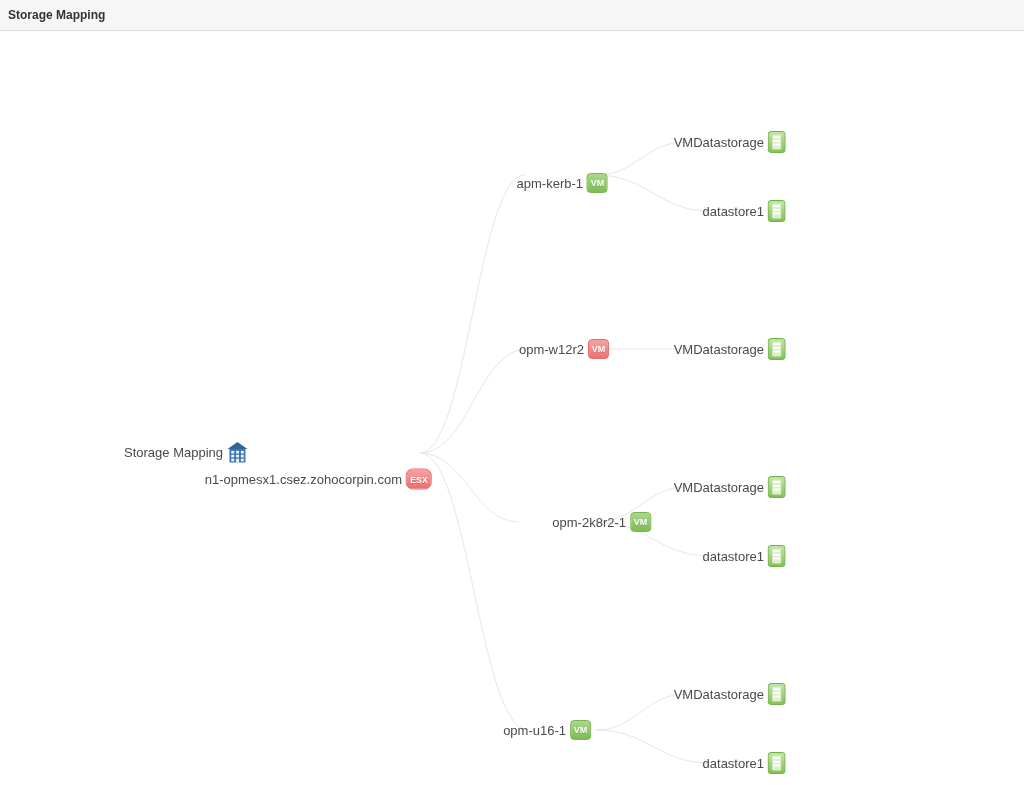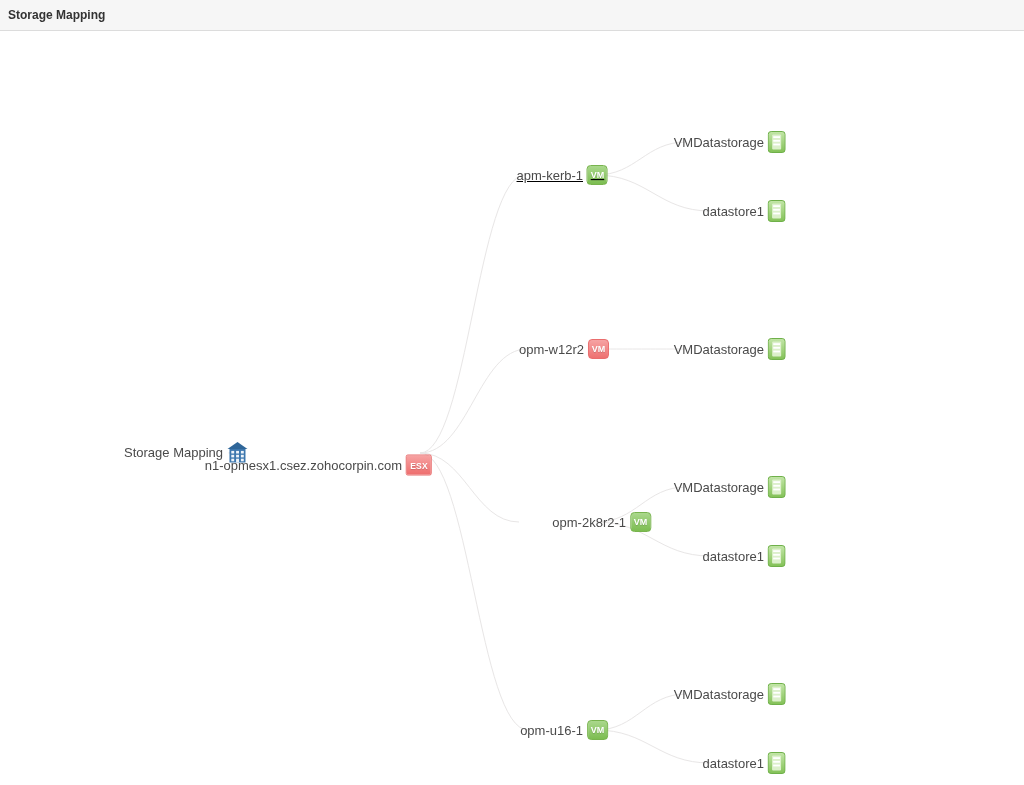--- a/index.html
+++ b/index.html
@@ -58,21 +58,21 @@
     justify-content: center;
     color: #ffffff;
     font-weight: bold;
     box-sizing: border-box;
     text-shadow: 0 1px 1px rgba(0,0,0,0.15);
     flex: none;
   }
   .badge.esx {
     width: 26px;
     height: 21px;
-    border-radius: 2px;
+    border-radius: 7px;
     font-size: 8.5px;
     letter-spacing: 0.2px;
     background: linear-gradient(#f7a2a2, #ee6e6e);
     border: 1px solid #e86a6a;
   }
   .badge.vm {
     width: 21px;
     height: 20px;
     border-radius: 4px;
     font-size: 9px;
@@ -130,37 +130,37 @@
             <rect x="13.9" y="9.9" width="2.9" height="2.6" fill="#eef4fa"></rect>
             <rect x="4.3" y="13.8" width="2.9" height="2.6" fill="#eef4fa"></rect>
             <rect x="9.1" y="13.8" width="2.9" height="2.6" fill="#eef4fa"></rect>
             <rect x="13.9" y="13.8" width="2.9" height="2.6" fill="#eef4fa"></rect>
             <rect x="4.3" y="17.7" width="2.9" height="2.6" fill="#eef4fa"></rect>
             <rect x="9.1" y="17.7" width="2.9" height="3.8" fill="#eef4fa"></rect>
             <rect x="13.9" y="17.7" width="2.9" height="2.6" fill="#eef4fa"></rect>
           </svg>
         </span>
       </div>
-      <div class="node" style="left: 432px; top: 434px;">
+      <div class="node" style="left: 432px; top: 448px;">
         <span class="label">n1-opmesx1.csez.zohocorpin.com</span>
         <span class="badge esx">ESX</span>
       </div>
-      <div class="node" style="left: 608px; top: 144px; text-decoration: underline;">
+      <div class="node" style="left: 608px; top: 152px;">
         <span class="label">apm-kerb-1</span>
         <span class="badge vm green">VM</span>
       </div>
       <div class="node" style="left: 609px; top: 318px;">
         <span class="label">opm-w12r2</span>
         <span class="badge vm red">VM</span>
       </div>
       <div class="node" style="left: 608px; top: 491px; margin-left: 43px;">
         <span class="label">opm-2k8r2-1</span>
         <span class="badge vm green">VM</span>
       </div>
-      <div class="node" style="left: 608px; top: 699px;">
+      <div class="node" style="left: 591px; top: 699px;">
         <span class="label">opm-u16-1</span>
         <span class="badge vm green">VM</span>
       </div>
       <div class="node" style="left: 786px; top: 111px;">
         <span class="label">VMDatastorage</span>
         <span class="icon-holder">
           <svg width="18" height="22" viewBox="0 0 18 22">
             <rect x="0.5" y="0.5" width="17" height="21" rx="3" fill="url(#dsGrad)" stroke="#6fb04a"></rect>
             <rect x="4.5" y="3.5" width="9" height="15" rx="1" fill="#dcf0cb"></rect>
             <rect x="5.6" y="5.2" width="6.8" height="1.8" fill="#ffffff"></rect>

